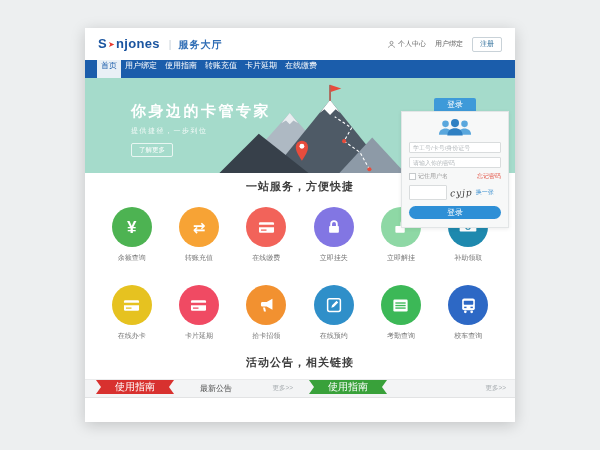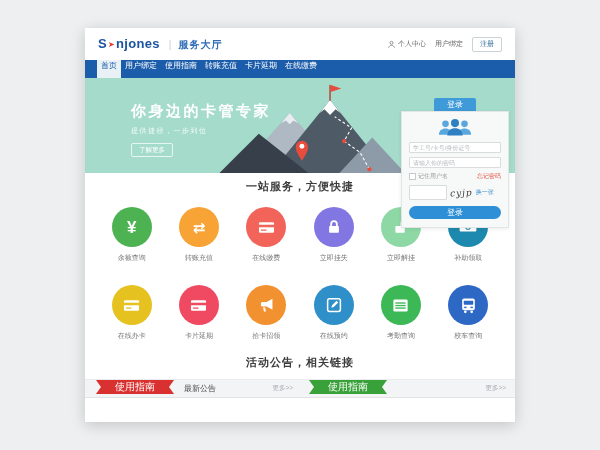--- a/index.html
+++ b/index.html
@@ -73,21 +73,21 @@
   .ann-panel{flex:1;display:flex;align-items:center;}
   .ribbon{position:relative;color:#fff;font-size:10px;line-height:14px;padding:0 11px;
           margin-top:-4px;margin-left:10px;cursor:pointer;}
   .ribbon.red{background:#d8312f;}
   .ribbon.green{background:#39a13a;}
   .ribbon::before,.ribbon::after{content:'';position:absolute;top:0;border-style:solid;border-width:7px 5px;}
   .ribbon.red::before{left:-8px;border-color:#d8312f #d8312f #d8312f transparent;}
   .ribbon.red::after{right:-8px;border-color:#d8312f transparent #d8312f #d8312f;}
   .ribbon.green::before{left:-8px;border-color:#39a13a #39a13a #39a13a transparent;}
   .ribbon.green::after{right:-8px;border-color:#39a13a transparent #39a13a #39a13a;}
-  .tab-latest{font-size:8px;color:#444;margin-left:18px;cursor:pointer;}
+  .tab-latest{font-size:8px;color:#444;margin-left:34px;cursor:pointer;}
   .more-link{margin-left:auto;font-size:6.5px;color:#a9aeb2;cursor:pointer;}
 </style>
 </head>
 <body>
 
 <div class="page">
 
   <div class="header">
     <div class="logo">
       <span>S</span>

